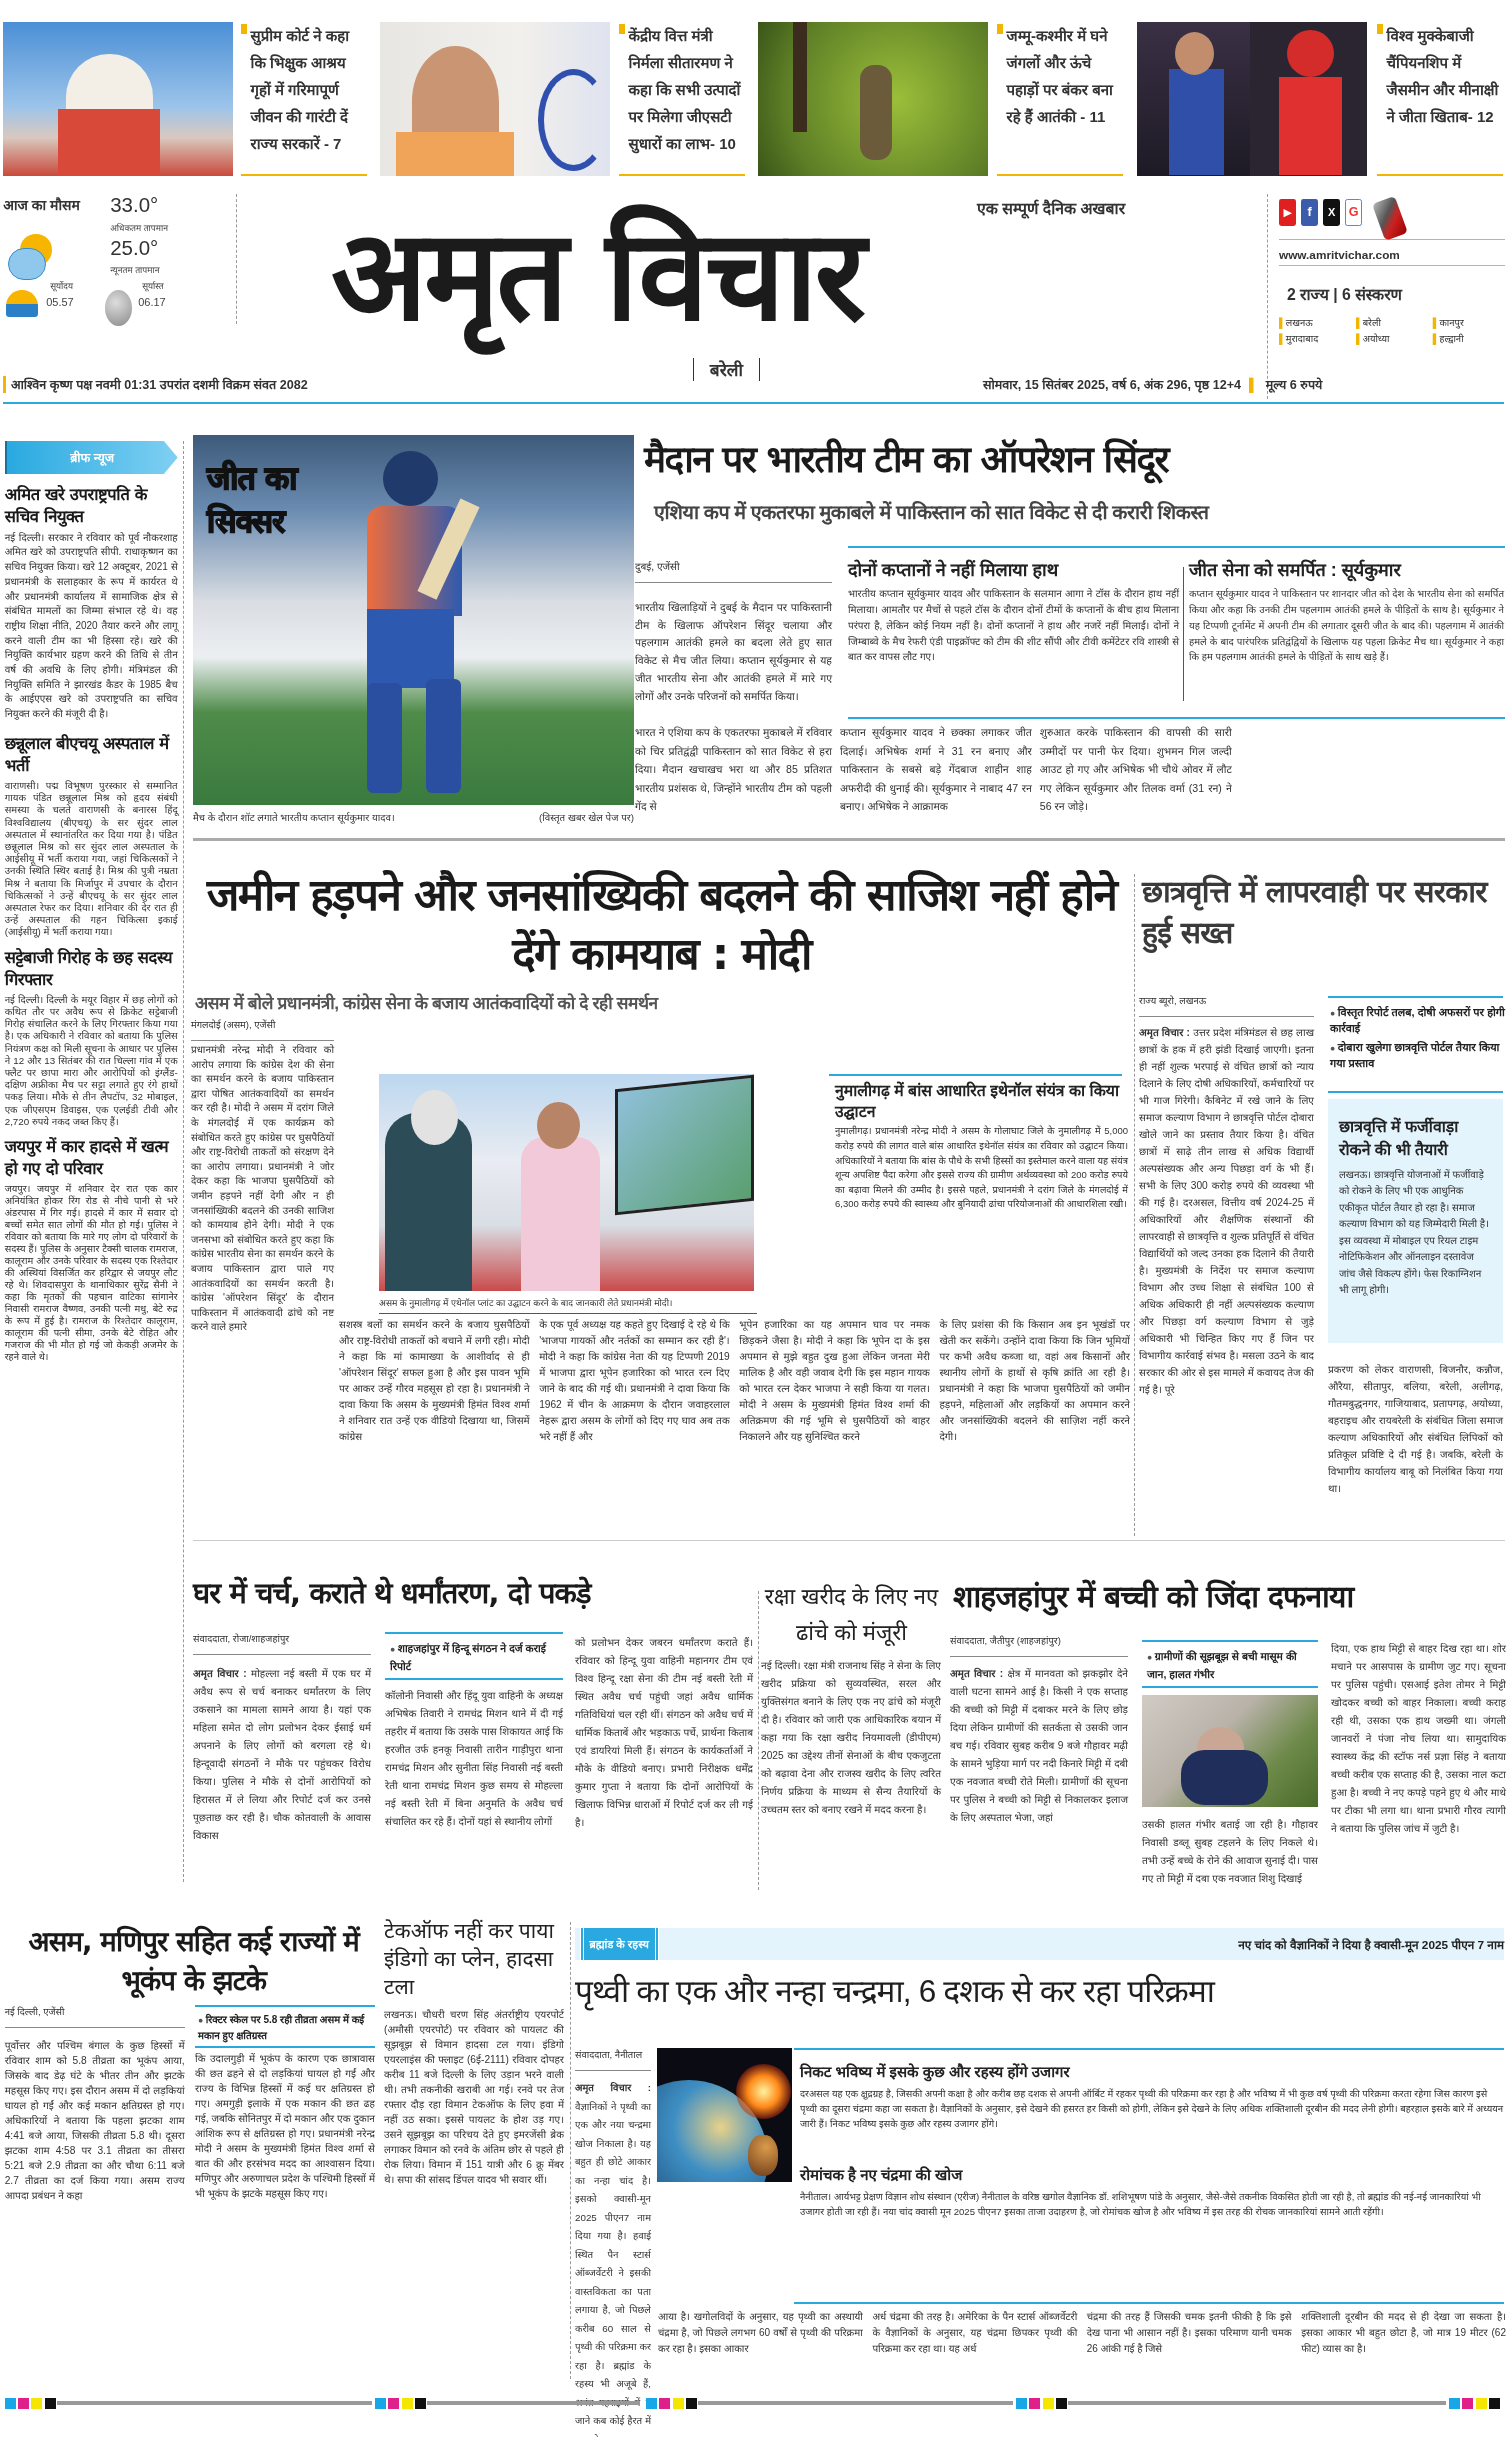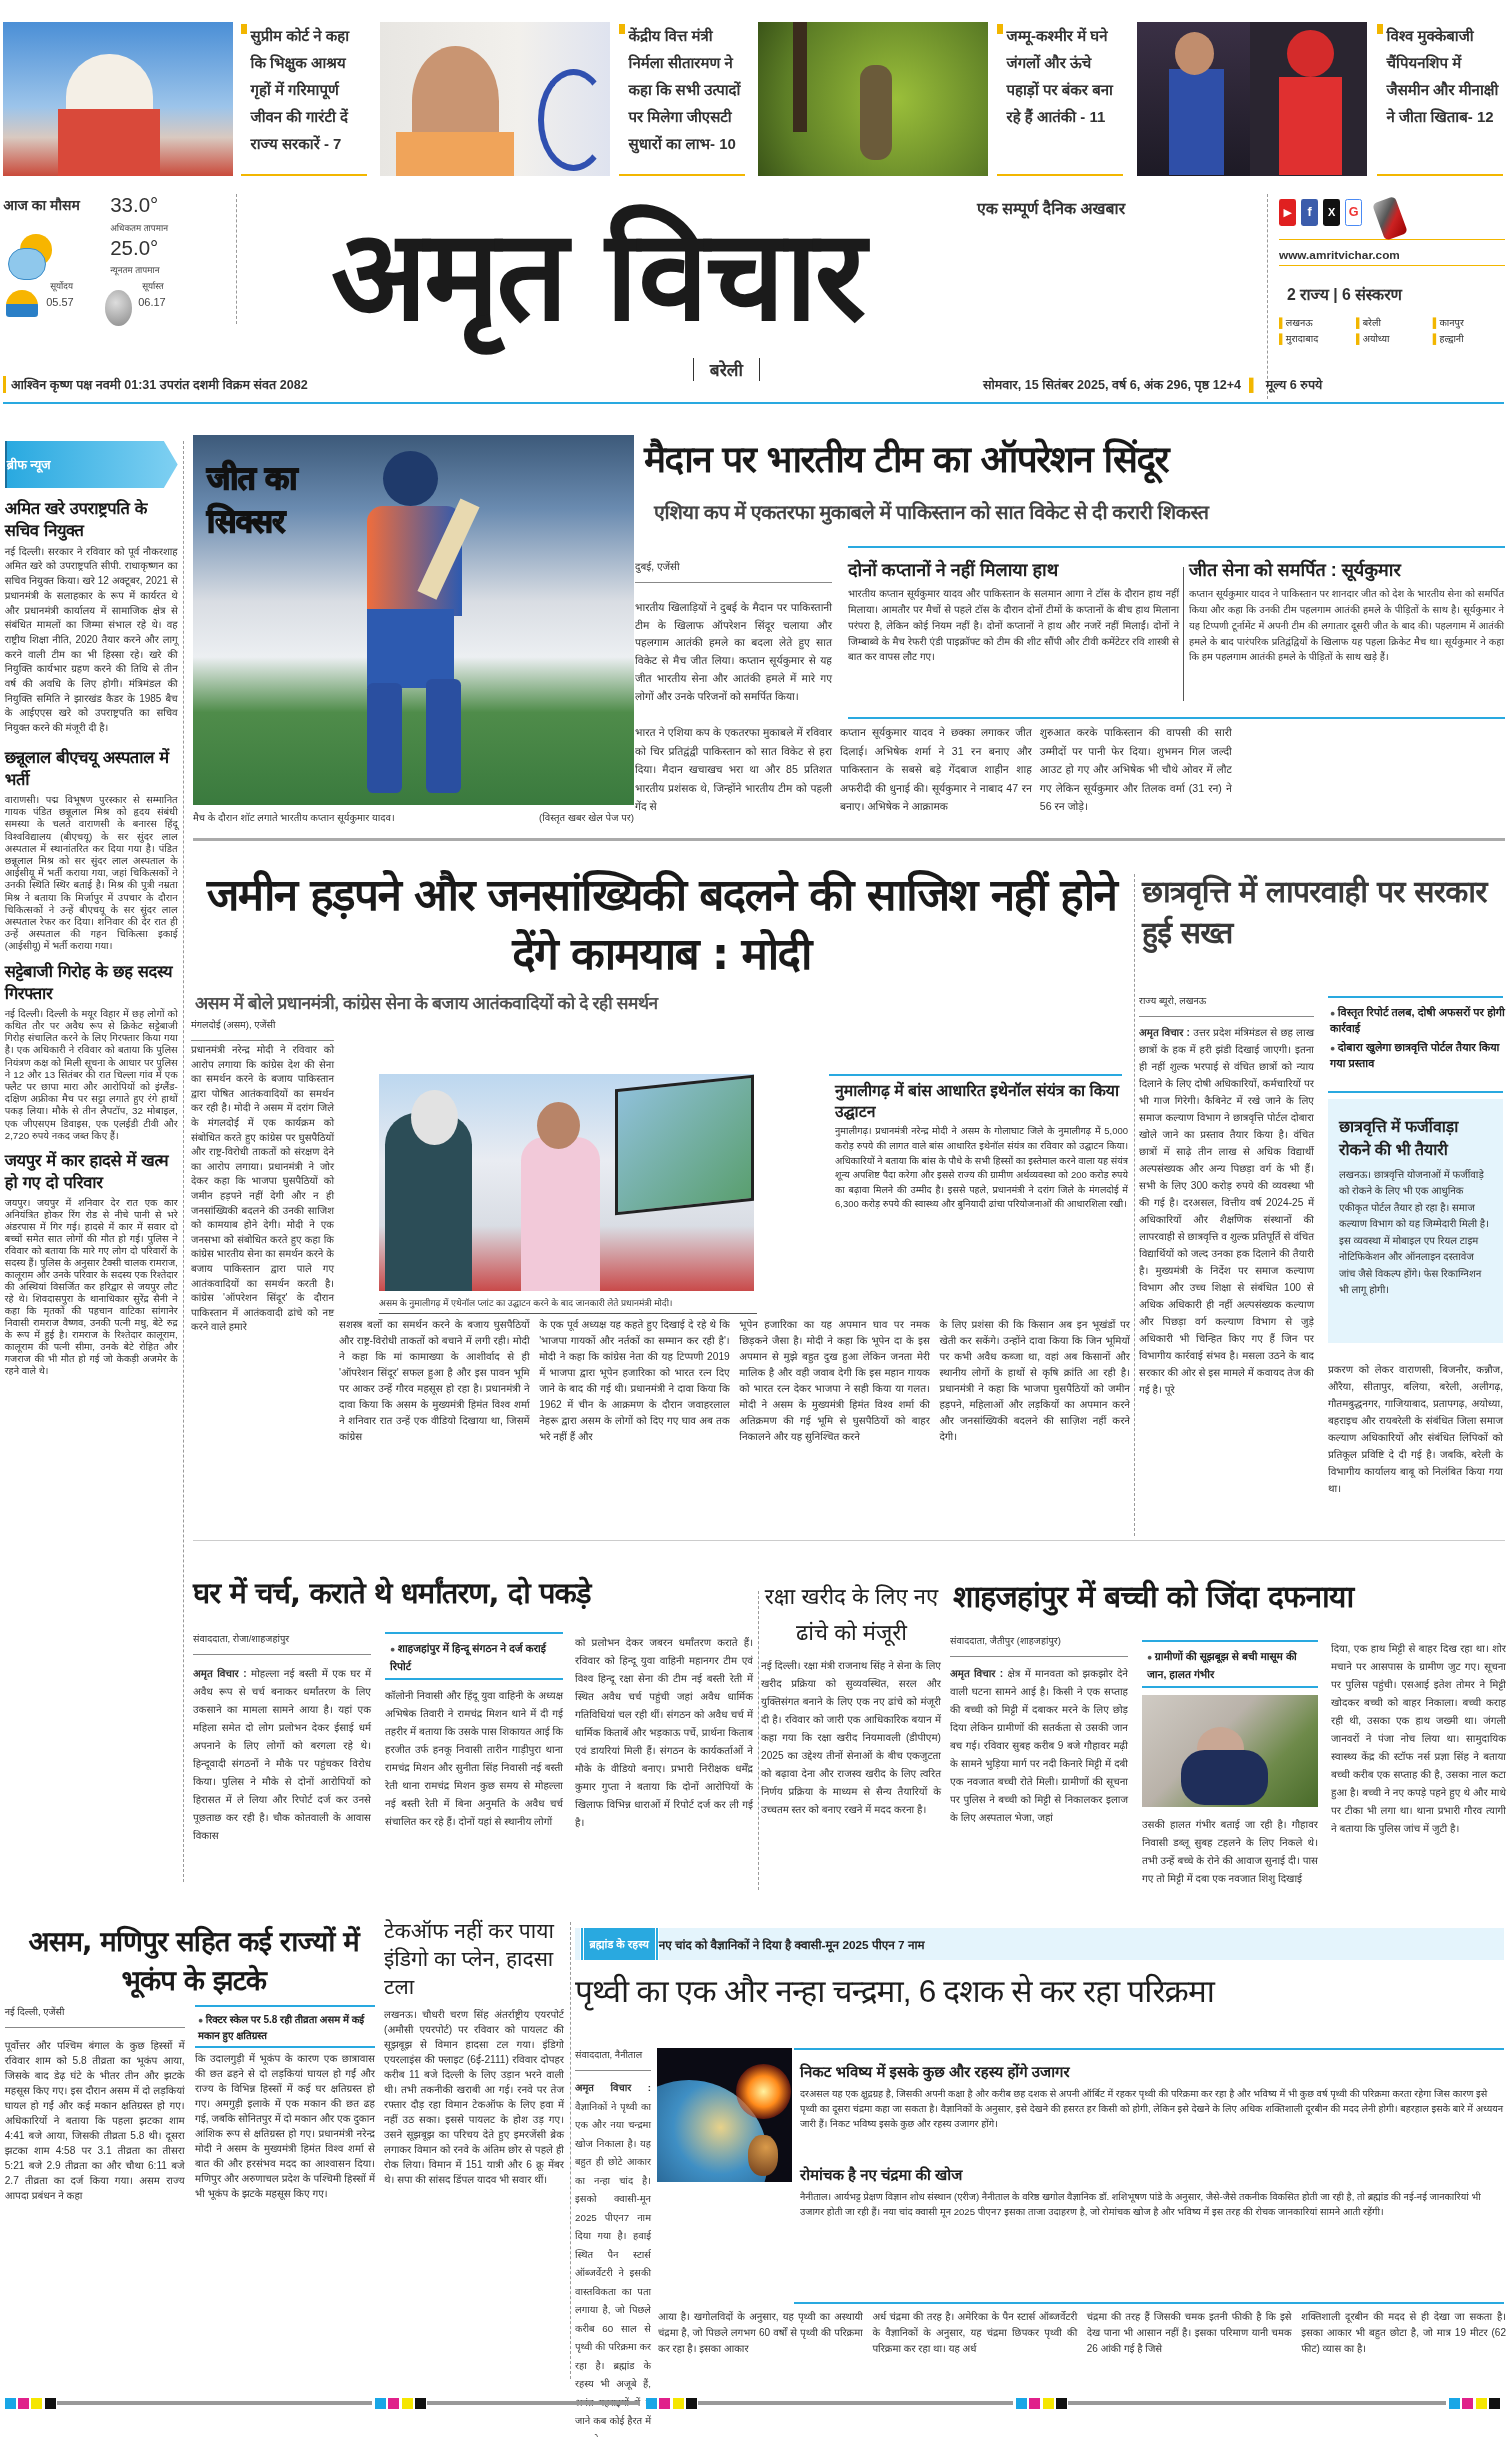--- a/index.html
+++ b/index.html
@@ -92,21 +92,21 @@
     <span><b style="color:#f2b600">▌</b><span>अयोध्या</span></span>
     <span><b style="color:#f2b600">▌</b><span>हल्द्वानी</span></span>
   </div>
 </div>
 
 <div class="abs" style="left:3.2px;top:376px;border-left:3.2px solid #f2b600;padding-left:4.7px;font:bold 12.6px 'Liberation Sans',sans-serif;color:#333"><span>आश्विन कृष्ण पक्ष नवमी 01:31 उपरांत दशमी विक्रम संवत 2082</span></div>
 <div class="abs" style="left:983px;top:376px;font:bold 12.6px 'Liberation Sans',sans-serif;color:#333"><span>सोमवार, 15 सितंबर 2025, वर्ष 6, अंक 296, पृष्ठ 12+4</span><span style="color:#f2b600;margin:0 7.9px">▌</span><span>मूल्य 6 रुपये</span></div>
 <div class="abs rule-b" style="left:3.2px;top:402px;width:1501px;height:2.4px"></div>
 
 <div class="abs" style="left:4.7px;top:441px;width:173px">
-  <div style="background:linear-gradient(90deg,#29a9e0,#7fd0f2);clip-path:polygon(0 0,92% 0,100% 50%,92% 100%,0 100%);padding:15px 0;text-align:left;font:bold 12.6px 'Liberation Sans',sans-serif;color:#fff;border-left:2.4px solid #1b6f9c"><span>ब्रीफ न्यूज</span></div>
+  <div style="background:linear-gradient(90deg,#29a9e0,#7fd0f2);clip-path:polygon(0 0,92% 0,100% 50%,92% 100%,0 100%);padding:8px 0;text-align:center;font:bold 12.6px 'Liberation Sans',sans-serif;color:#fff;border-left:2.4px solid #1b6f9c"><span>ब्रीफ न्यूज</span></div>
   <div class="hl" style="font-size:16.5px;line-height:22px;margin-top:9.5px;letter-spacing:-0.4px">अमित खरे उपराष्ट्रपति के सचिव नियुक्त</div>
   <div class="body" style="font-size:10px;line-height:14.7px;margin-top:3.2px">नई दिल्ली। सरकार ने रविवार को पूर्व नौकरशाह अमित खरे को उपराष्ट्रपति सीपी. राधाकृष्णन का सचिव नियुक्त किया। खरे 12 अक्टूबर, 2021 से प्रधानमंत्री के सलाहकार के रूप में कार्यरत थे और प्रधानमंत्री कार्यालय में सामाजिक क्षेत्र से संबंधित मामलों का जिम्मा संभाल रहे थे। वह राष्ट्रीय शिक्षा नीति, 2020 तैयार करने और लागू करने वाली टीम का भी हिस्सा रहे। खरे की नियुक्ति कार्यभार ग्रहण करने की तिथि से तीन वर्ष की अवधि के लिए होगी। मंत्रिमंडल की नियुक्ति समिति ने झारखंड कैडर के 1985 बैच के आईएएस खरे को उपराष्ट्रपति का सचिव नियुक्त करने की मंजूरी दी है।</div>
   <div class="hl" style="font-size:16.5px;line-height:22px;margin-top:11px;letter-spacing:-0.4px">छन्नूलाल बीएचयू अस्पताल में भर्ती</div>
   <div class="body" style="font-size:9.8px;line-height:12.2px;margin-top:3.2px">वाराणसी। पद्म विभूषण पुरस्कार से सम्मानित गायक पंडित छन्नूलाल मिश्र को हृदय संबंधी समस्या के चलते वाराणसी के बनारस हिंदू विश्वविद्यालय (बीएचयू) के सर सुंदर लाल अस्पताल में स्थानांतरित कर दिया गया है। पंडित छन्नूलाल मिश्र को सर सुंदर लाल अस्पताल के आईसीयू में भर्ती कराया गया, जहां चिकित्सकों ने उनकी स्थिति स्थिर बताई है। मिश्र की पुत्री नम्रता मिश्र ने बताया कि मिर्जापुर में उपचार के दौरान चिकित्सकों ने उन्हें बीएचयू के सर सुंदर लाल अस्पताल रेफर कर दिया। शनिवार की देर रात ही उन्हें अस्पताल की गहन चिकित्सा इकाई (आईसीयू) में भर्ती कराया गया।</div>
   <div class="hl" style="font-size:16.5px;line-height:22px;margin-top:7.9px;letter-spacing:-0.4px">सट्टेबाजी गिरोह के छह सदस्य गिरफ्तार</div>
   <div class="body" style="font-size:9.8px;line-height:12.2px;margin-top:3.2px">नई दिल्ली। दिल्ली के मयूर विहार में छह लोगों को कथित तौर पर अवैध रूप से क्रिकेट सट्टेबाजी गिरोह संचालित करने के लिए गिरफ्तार किया गया है। एक अधिकारी ने रविवार को बताया कि पुलिस नियंत्रण कक्ष को मिली सूचना के आधार पर पुलिस ने 12 और 13 सितंबर की रात चिल्ला गांव में एक फ्लैट पर छापा मारा और आरोपियों को इंग्लैंड- दक्षिण अफ्रीका मैच पर सट्टा लगाते हुए रंगे हाथों पकड़ लिया। मौके से तीन लैपटॉप, 32 मोबाइल, एक जीएसएम डिवाइस, एक एलईडी टीवी और 2,720 रुपये नकद जब्त किए हैं।</div>
   <div class="hl" style="font-size:16.5px;line-height:22px;margin-top:7.9px;letter-spacing:-0.4px">जयपुर में कार हादसे में खत्म हो गए दो परिवार</div>
   <div class="body" style="font-size:9.6px;line-height:12px;margin-top:3.2px">जयपुर। जयपुर में शनिवार देर रात एक कार अनियंत्रित होकर रिंग रोड से नीचे पानी से भरे अंडरपास में गिर गई। हादसे में कार में सवार दो बच्चों समेत सात लोगों की मौत हो गई। पुलिस ने रविवार को बताया कि मारे गए लोग दो परिवारों के सदस्य हैं। पुलिस के अनुसार टैक्सी चालक रामराज, कालूराम और उनके परिवार के सदस्य एक रिश्तेदार की अस्थियां विसर्जित कर हरिद्वार से जयपुर लौट रहे थे। शिवदासपुरा के थानाधिकार सुरेंद्र सैनी ने कहा कि मृतकों की पहचान वाटिका सांगानेर निवासी रामराज वैष्णव, उनकी पत्नी मधु, बेटे रुद्र के रूप में हुई है। रामराज के रिश्तेदार कालूराम, कालूराम की पत्नी सीमा, उनके बेटे रोहित और गजराज की भी मौत हो गई जो केकड़ी अजमेर के रहने वाले थे।</div>
 </div>
 <div class="abs dash-v" style="left:183px;top:441px;height:1441px"></div>
@@ -253,21 +253,21 @@
 
 <div class="abs" style="left:384px;top:1917px;width:181px;font:21px 'Liberation Sans',sans-serif;line-height:28px;color:#222;">टेकऑफ नहीं कर पाया इंडिगो का प्लेन, हादसा टला</div>
 <div class="abs body" style="left:384px;top:2007px;width:180px;font-size:10.2px;line-height:15px">लखनऊ। चौधरी चरण सिंह अंतर्राष्ट्रीय एयरपोर्ट (अमौसी एयरपोर्ट) पर रविवार को पायलट की सूझबूझ से विमान हादसा टल गया। इंडिगो एयरलाइंस की फ्लाइट (6ई-2111) रविवार दोपहर करीब 11 बजे दिल्ली के लिए उड़ान भरने वाली थी। तभी तकनीकी खराबी आ गई। रनवे पर तेज रफ्तार दौड़ रहा विमान टेकऑफ के लिए हवा में नहीं उठ सका। इससे पायलट के होश उड़ गए। उसने सूझबूझ का परिचय देते हुए इमरजेंसी ब्रेक लगाकर विमान को रनवे के अंतिम छोर से पहले ही रोक लिया। विमान में 151 यात्री और 6 क्रू मेंबर थे। सपा की सांसद डिंपल यादव भी सवार थीं।</div>
 
 <div class="abs dash-v" style="left:570px;top:1922px;height:457px"></div>
 
 <div class="abs" style="left:575px;top:1928px;width:929px;height:31.5px;background:#e4f4fc;display:flex;align-items:center">
   <div style="height:31.5px;width:79px;background:#29a9e0;border-left:4.7px double #fff;border-right:4.7px double #fff;display:flex;align-items:center;justify-content:center;font:bold 11px 'Liberation Sans',sans-serif;color:#fff;margin-left:4.7px">
       <span>ब्रह्मांड के रहस्य</span>
     </div>
-  <div style="flex:1;text-align:left;font:bold 11.8px 'Liberation Sans',sans-serif;color:#222"><span>नए चांद को वैज्ञानिकों ने दिया है क्वासी-मून 2025 पीएन 7 नाम</span></div>
+  <div style="flex:1;text-align:right;font:bold 11.8px 'Liberation Sans',sans-serif;color:#222"><span>नए चांद को वैज्ञानिकों ने दिया है क्वासी-मून 2025 पीएन 7 नाम</span></div>
 </div>
 <div class="abs" style="left:575px;top:1969px;width:931px;font:31.5px 'Liberation Sans',sans-serif;line-height:44px;color:#1e1e1e;white-space:nowrap;letter-spacing:-0.8px">पृथ्वी का एक और नन्हा चन्द्रमा, 6 दशक से कर रहा परिक्रमा</div>
 
 <div class="abs" style="left:575px;top:2048px;width:76px">
     <div class="byline" style="font-size:9.5px;white-space:nowrap">संवाददाता, नैनीताल</div>
   </div>
 <div class="abs body" style="left:575px;top:2079px;width:76px;font-size:9.8px;line-height:18.5px">
   <b>अमृत विचार :</b> <span>वैज्ञानिकों ने पृथ्वी का एक और नया चन्द्रमा खोज निकाला है। यह बहुत ही छोटे आकार का नन्हा चांद है। इसको क्वासी-मून 2025 पीएन7 नाम दिया गया है। हवाई स्थित पैन स्टार्स ऑब्जर्वेटरी ने इसकी वास्तविकता का पता लगाया है, जो पिछले करीब 60 साल से पृथ्वी की परिक्रमा कर रहा है। ब्रह्मांड के रहस्य भी अजूबे हैं, अनंत गहराइयों में न जाने कब कोई हैरत में डाल देना वाला रहस्य सामने आ जाए, इसके बारे में कहा नहीं जा सकता है। अब ऐसा ही एक नया रहस्य चांद के रूप में हमारे सामने</span>
 </div>
 

